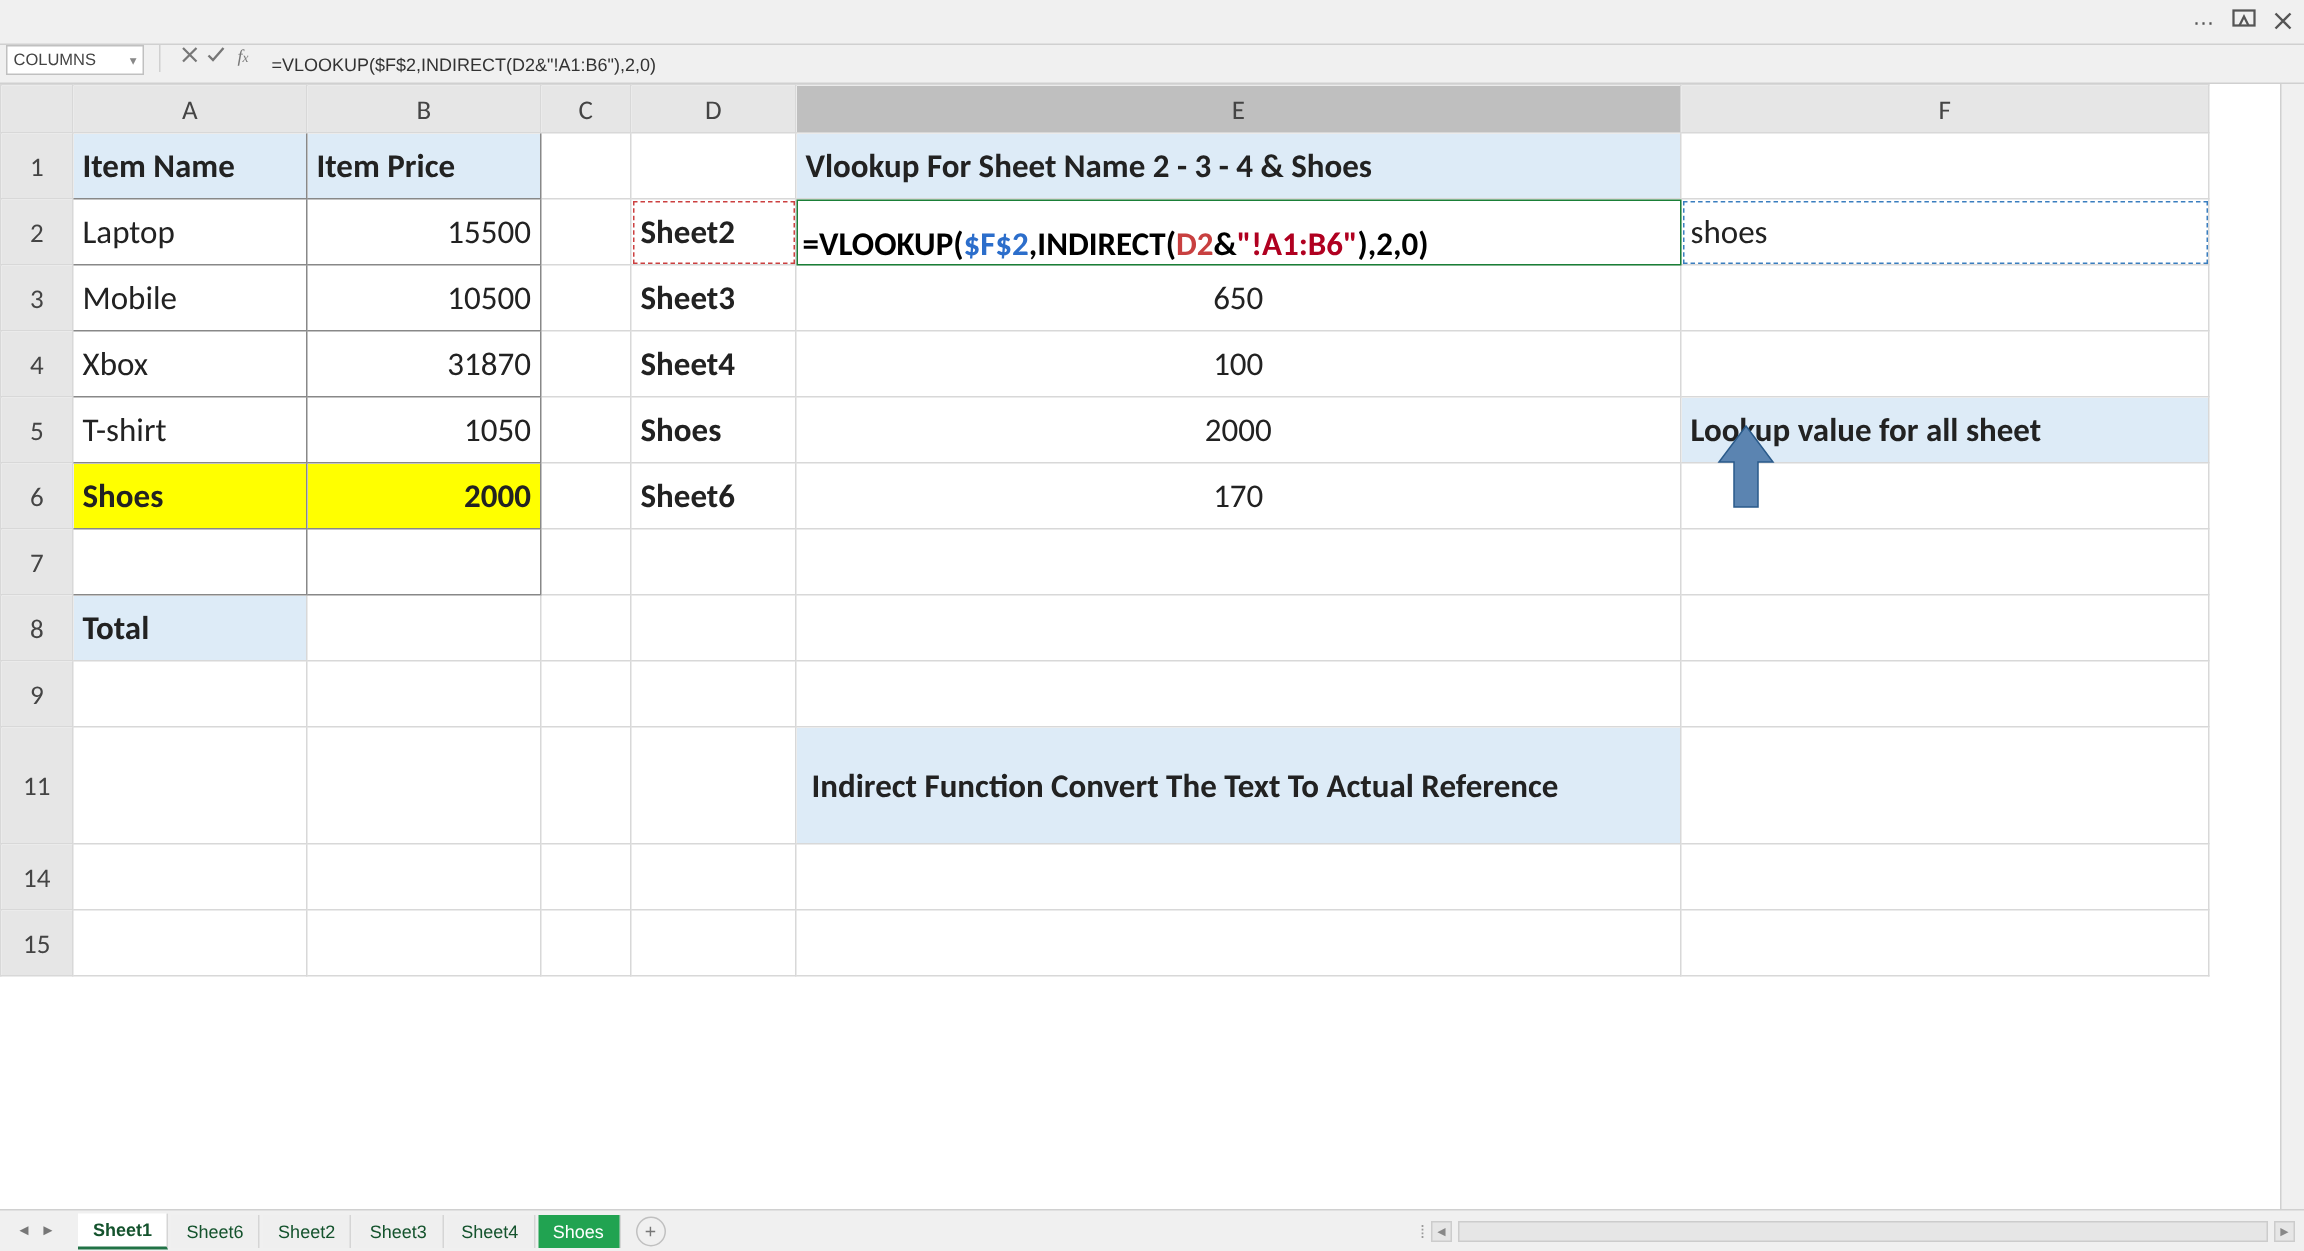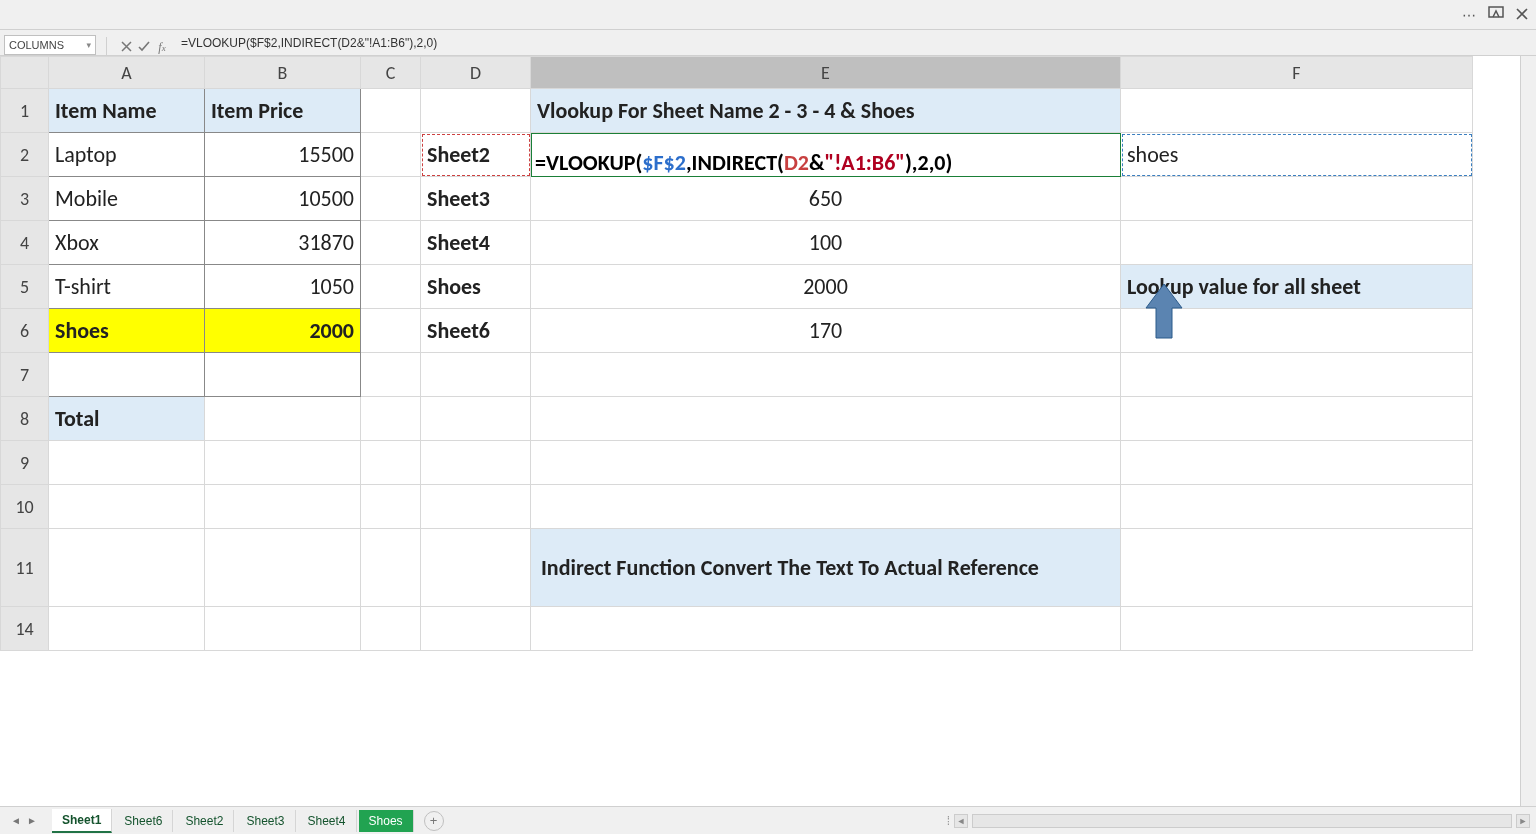--- a/index.html
+++ b/index.html
@@ -30,21 +30,21 @@
     font-size: 14px;
     cursor: pointer;
   }
 
   
   .formula-row {
     height: 26px;
     background: #f0f0f0;
     border-bottom: 1px solid #d0d0d0;
     display: flex;
-    align-items: flex-end;
+    align-items: flex-start;
     padding-left: 4px;
   }
   .name-box {
     width: 92px;
     height: 20px;
     border: 1px solid #c0c0c0;
     background: #fff;
     display: flex;
     align-items: center;
     padding: 0 4px;
@@ -406,40 +406,40 @@
       </tr>
       <tr>
         <th>9</th>
         <td></td>
           <td></td>
           <td></td>
           <td></td>
           <td></td>
           <td></td>
       </tr>
-      <tr>
-        <th>10</th>
-        <td></td>
-          <td></td>
-          <td></td>
-          <td></td>
-          <td></td>
-          <td></td>
-      </tr>
       <tr style="height:78px;">
         <th>11</th>
         <td></td>
           <td></td>
           <td></td>
           <td></td>
         <td class="hdr-blue" style="white-space:normal; line-height:1.25; padding:6px 10px;margin-top:36px;">Indirect Function Convert The Text To Actual Reference</td>
         <td></td>
       </tr>
       <tr>
         <th>14</th>
+        <td></td>
+          <td></td>
+          <td></td>
+          <td></td>
+          <td></td>
+          <td></td>
+      </tr>
+      <tr>
+        <th>15</th>
         <td></td>
           <td></td>
           <td></td>
           <td></td>
           <td></td>
           <td></td>
       </tr>
     </tbody>
   </table>
 

